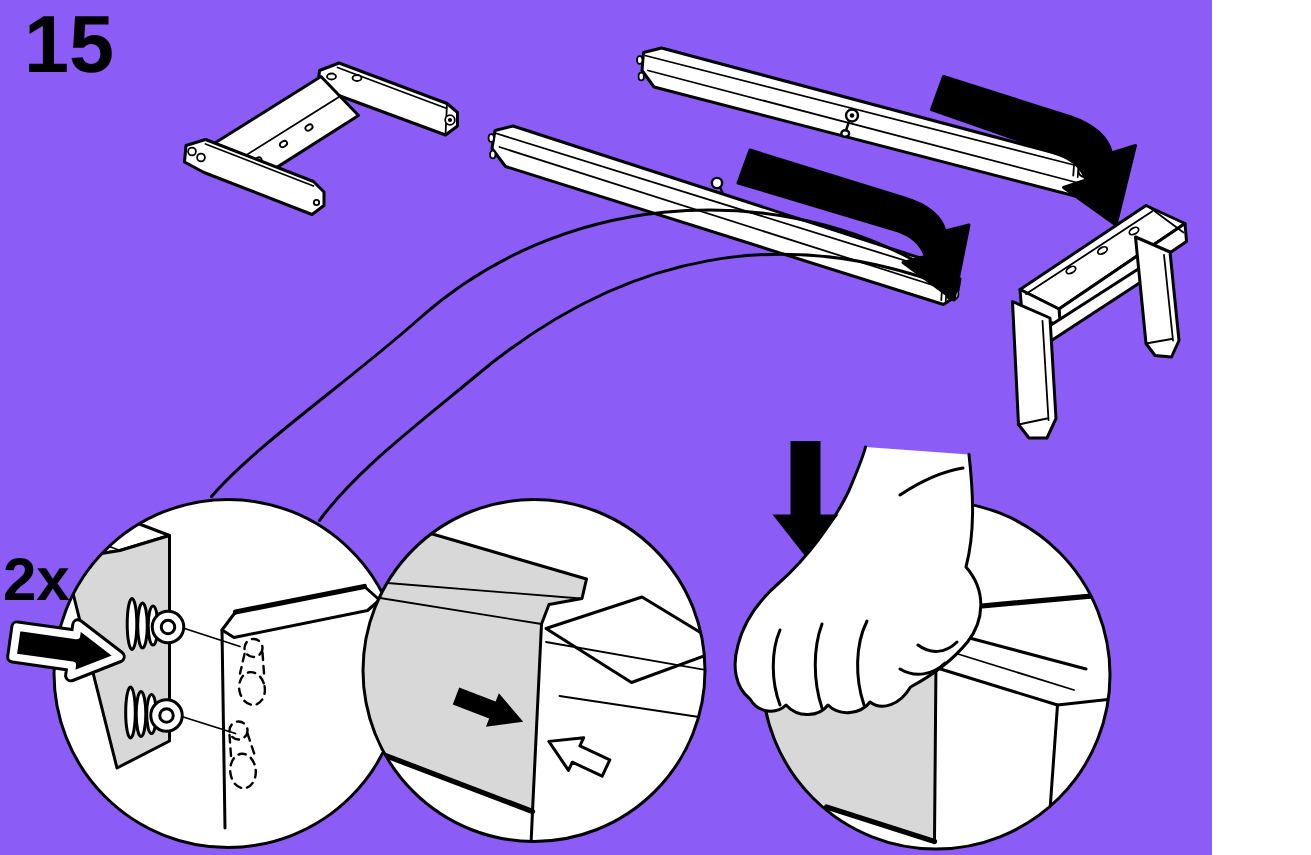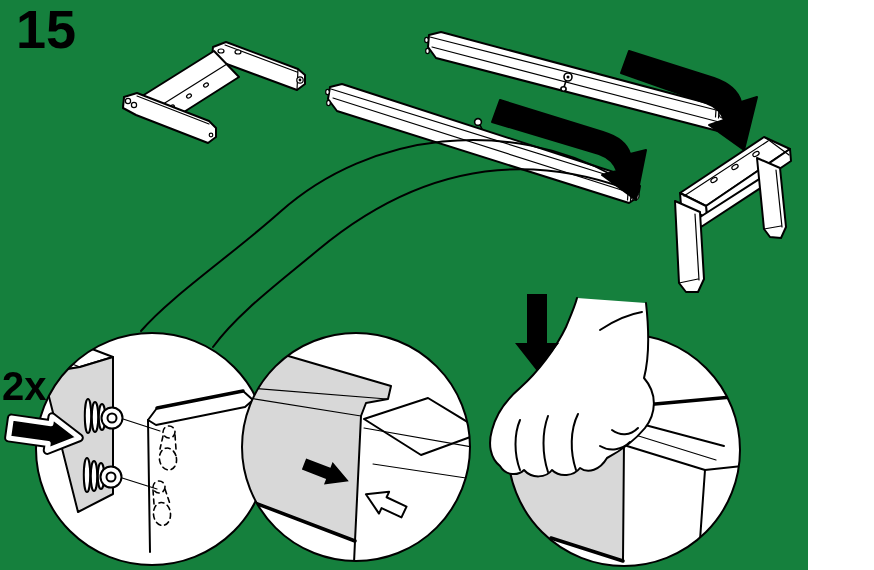--- a/index.html
+++ b/index.html
@@ -1,16 +1,16 @@
 <!DOCTYPE html>
 <html><head>
 <meta charset="utf-8">
 <style>
   html,body{margin:0;padding:0;background:#ffffff;}
-  .stage{position:relative;width:808px;height:570px;background:#15803d;overflow:hidden;
+  .stage{position:relative;width:808px;height:570px;background:#8b5cf6;overflow:hidden;
          font-family:"Liberation Sans",sans-serif;}
   svg{position:absolute;left:0;top:0;}
   
   .st{stroke:#000;stroke-width:2;stroke-linejoin:round;stroke-linecap:round;}
   .w35{stroke-width:3.5;}
   .w12{stroke-width:1.2;}
   .w16{stroke-width:1.6;}
   .dsh{stroke-dasharray:5 4;}
   .num{font-family:"Liberation Sans",sans-serif;font-weight:bold;fill:#000;}
 </style>

